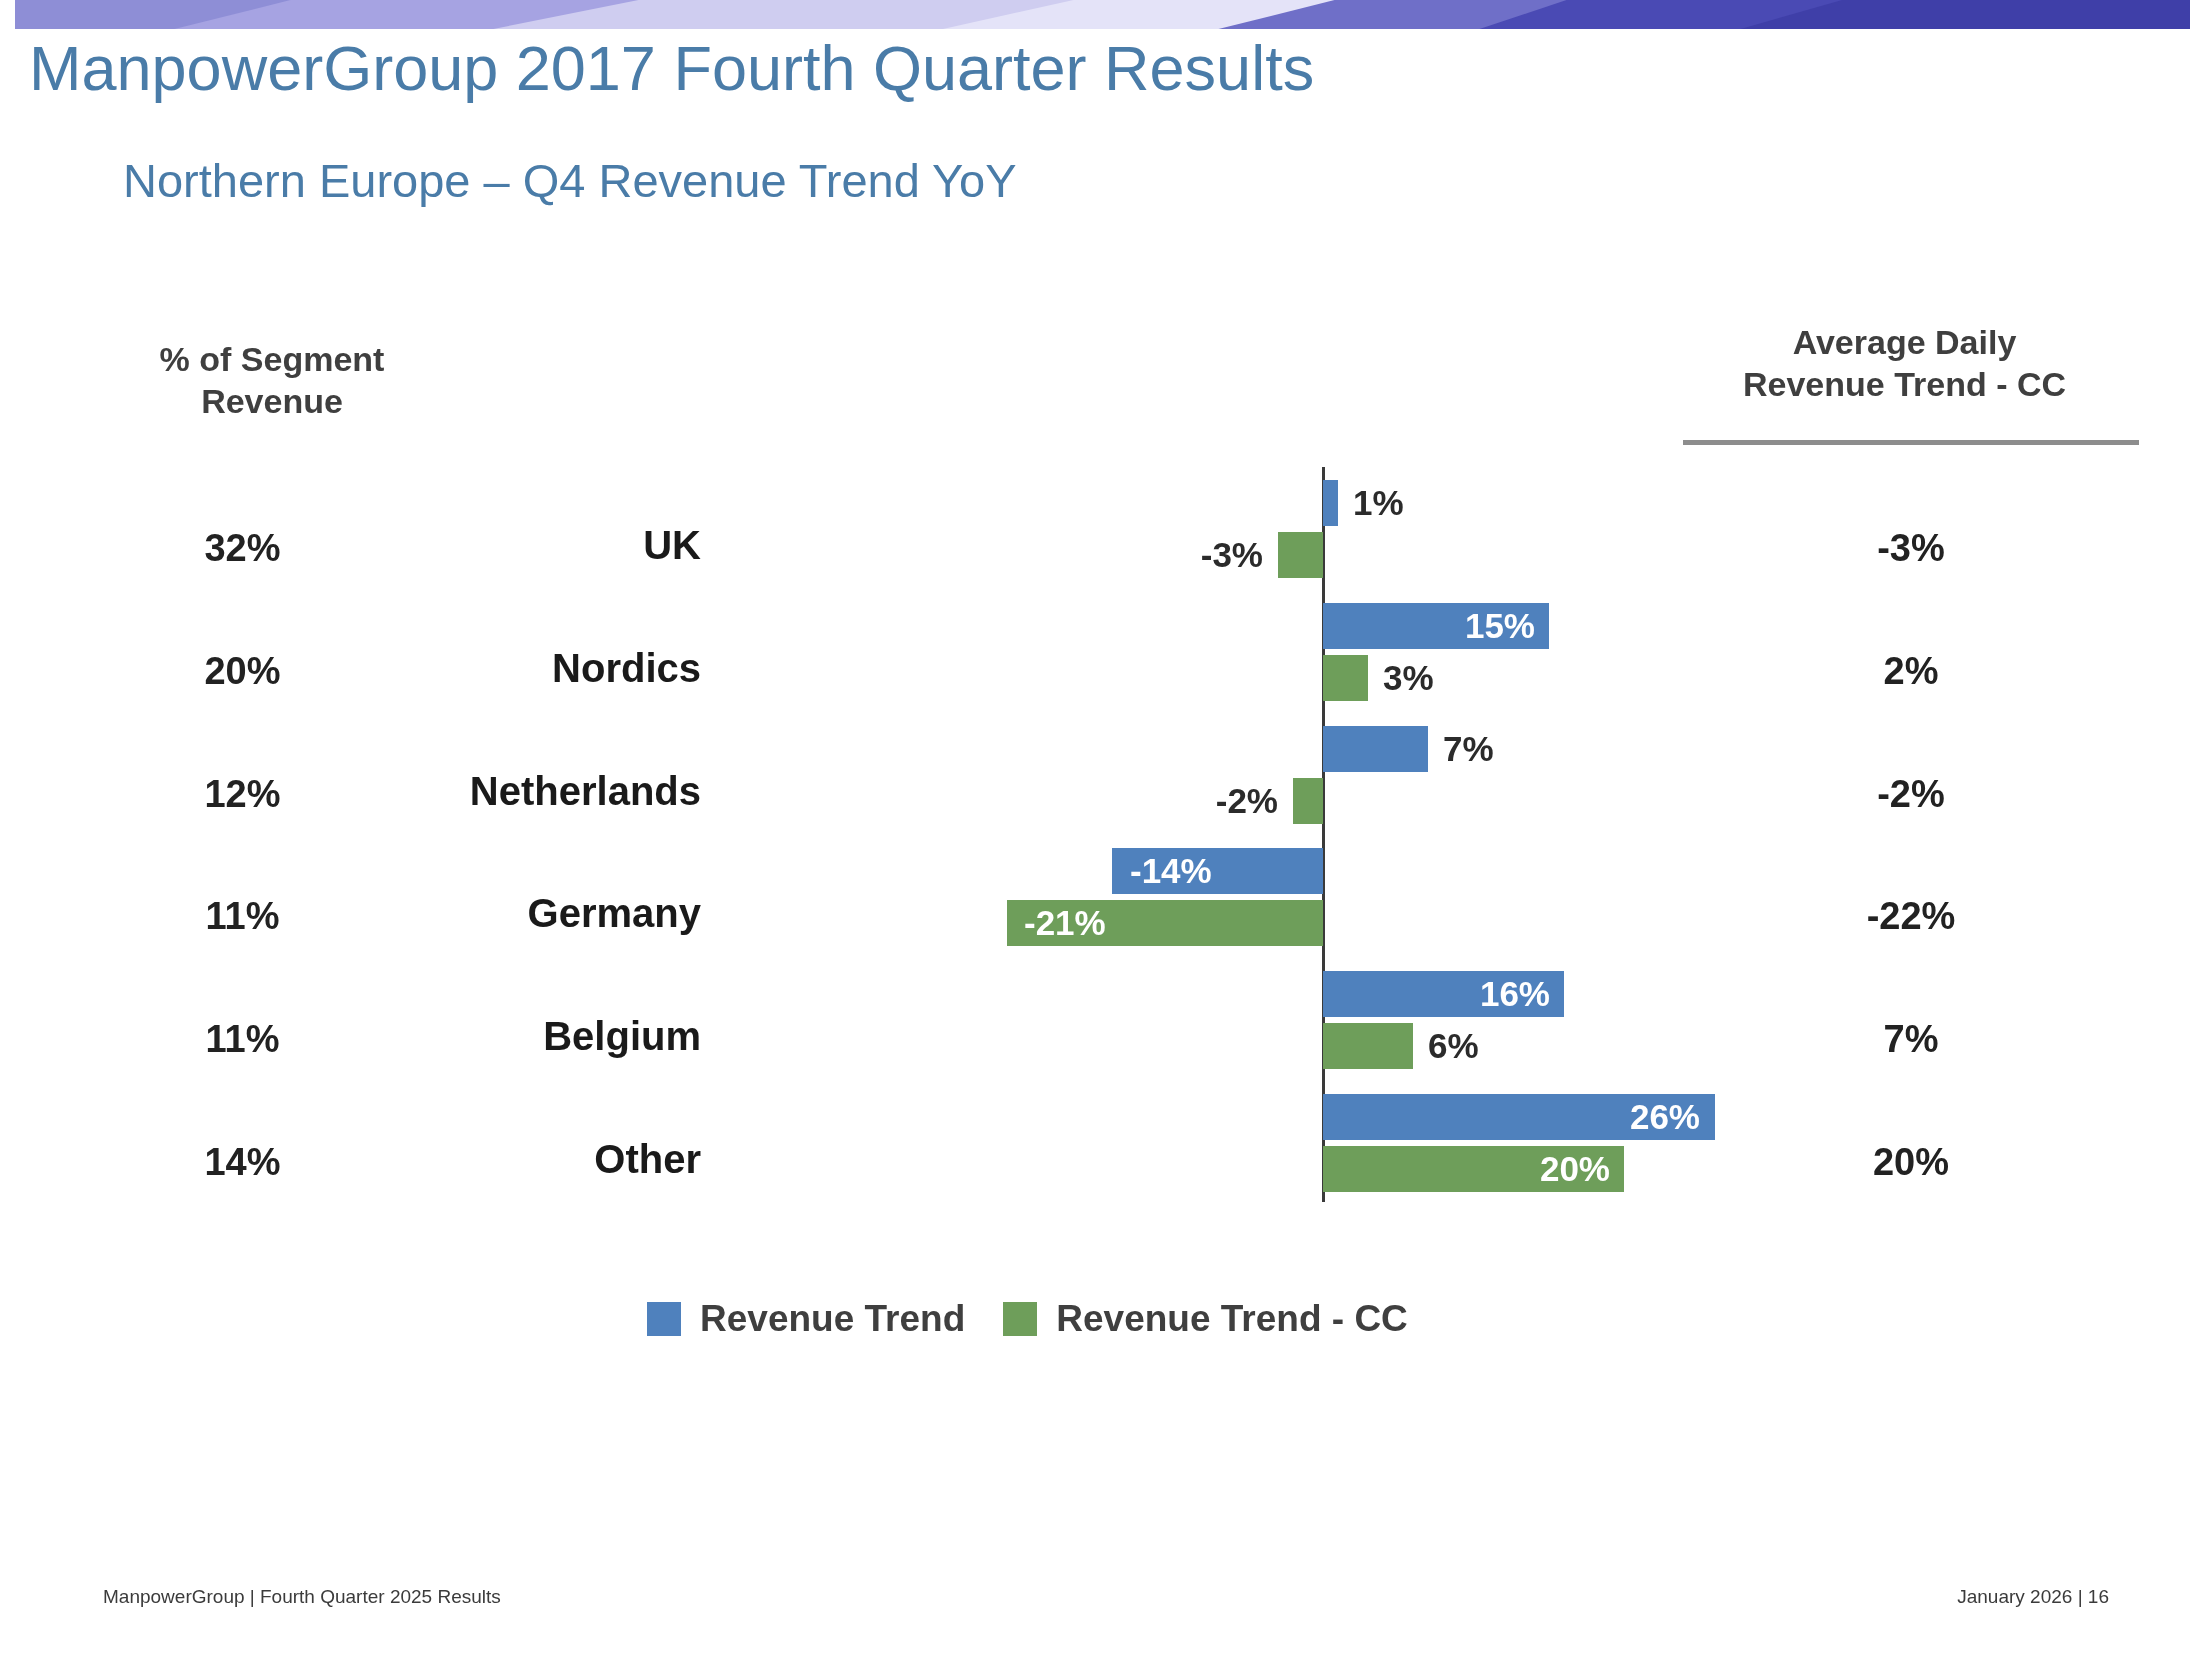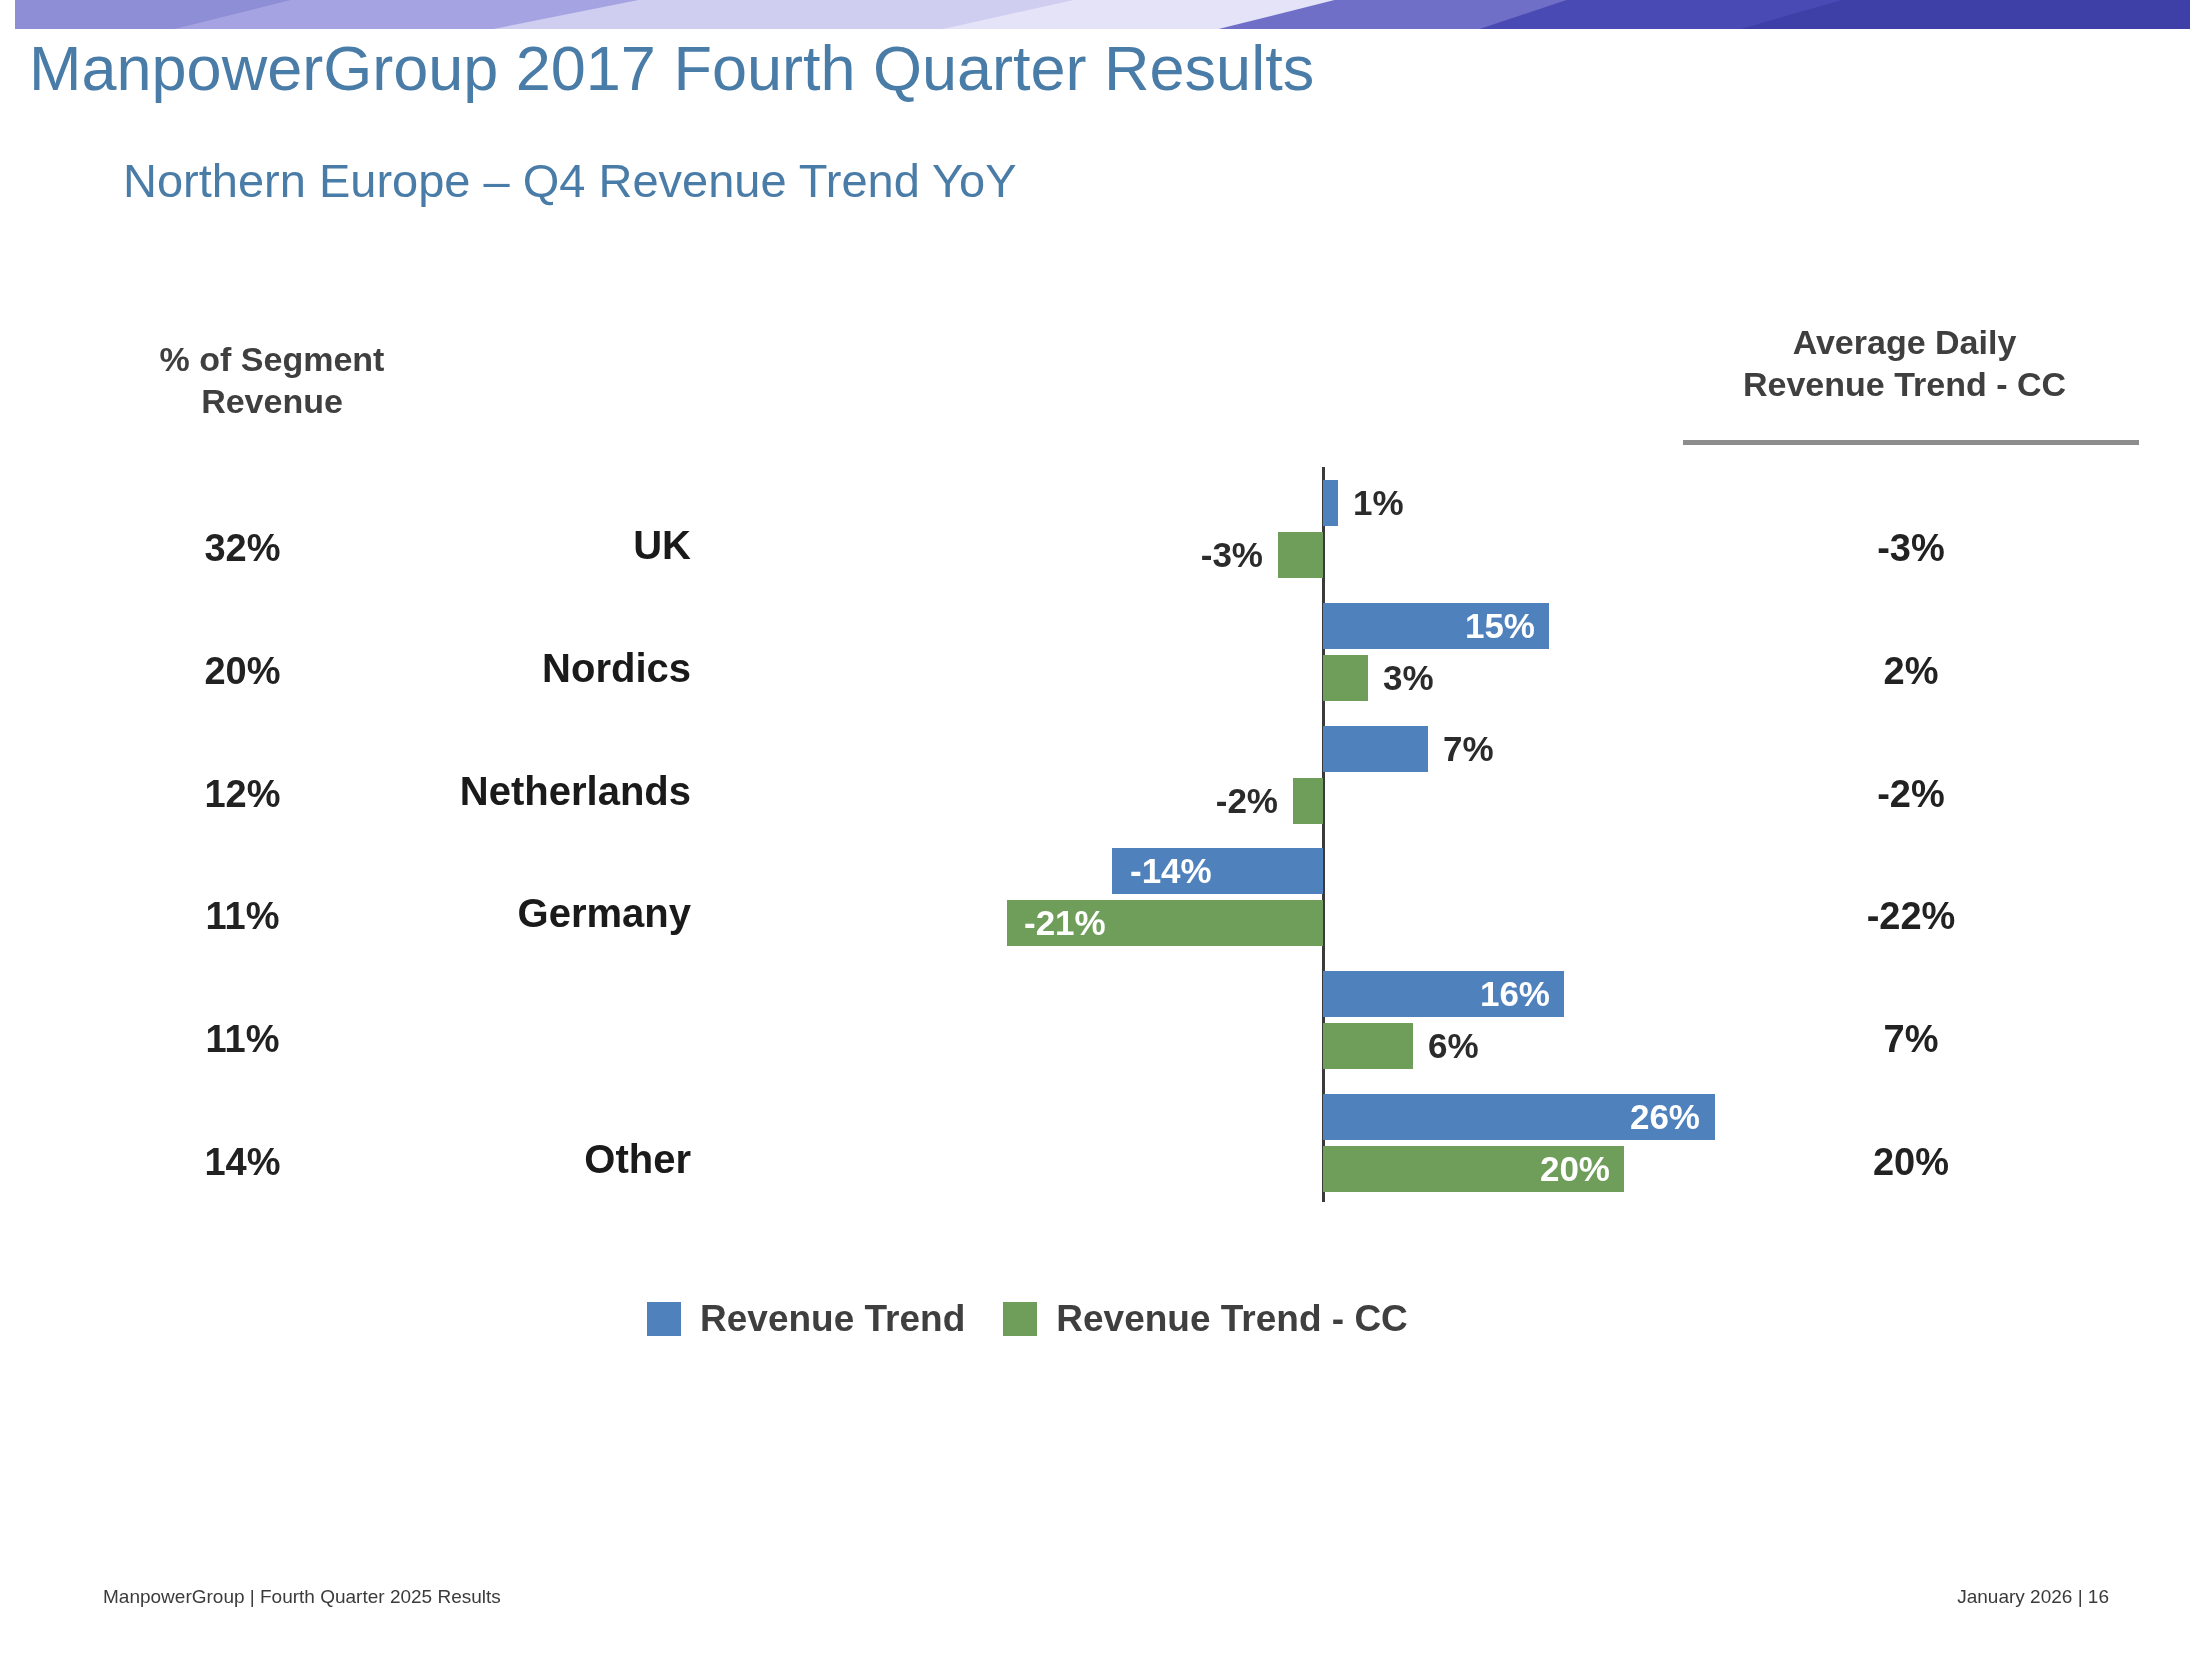--- a/index.html
+++ b/index.html
@@ -97,21 +97,21 @@
     position: absolute;
     left: 147px;
     width: 191px;
     text-align: center;
     font-size: 38px;
     font-weight: bold;
     color: #222;
   }
   .country {
     position: absolute;
-    left: 338px;
+    left: 348px;
     width: 353px;
     text-align: right;
     font-size: 40px;
     font-weight: bold;
     color: #1a1a1a;
   }
   .adrt {
     position: absolute;
     left: 1676px;
     width: 470px;
@@ -254,20 +254,21 @@
           <div class="pct-seg" style="top: 60px;">11%</div>
           <div class="country" style="top: 56px;">Germany</div>
           <div class="bar blue" style="width: 211px; top: 13.2px; left: 1112px;"></div>
           <div class="bar-label inside" style="top: 13.2px; left: 1130px;">-14%</div>
           <div class="bar green" style="width: 316px; top: 65px; left: 1007px;"></div>
           <div class="bar-label inside" style="top: 65px; left: 1024px;">-21%</div>
           <div class="adrt" style="top: 60px;">-22%</div>
         </div>
         <div class="row" style="top: 649px;">
           <div class="pct-seg" style="top: 60px;">11%</div>
+          <div class="country" style="top: 56px;">Belgium</div>
           <div class="bar blue" style="width: 241px; top: 13.2px; left: 1323px;"></div>
           <div class="bar-label inside" style="top: 13.2px; left: 1447px; text-align: right; width: 103px;">16%</div>
           <div class="bar green" style="width: 90px; top: 65px; left: 1323px;"></div>
           <div class="bar-label outside" style="top: 65px; left: 1428px;">6%</div>
           <div class="adrt" style="top: 60px;">7%</div>
         </div>
         <div class="row" style="top: 772px;">
           <div class="pct-seg" style="top: 60px;">14%</div>
           <div class="country" style="top: 56px;">Other</div>
           <div class="bar blue" style="width: 392px; top: 13.2px; left: 1323px;"></div>

